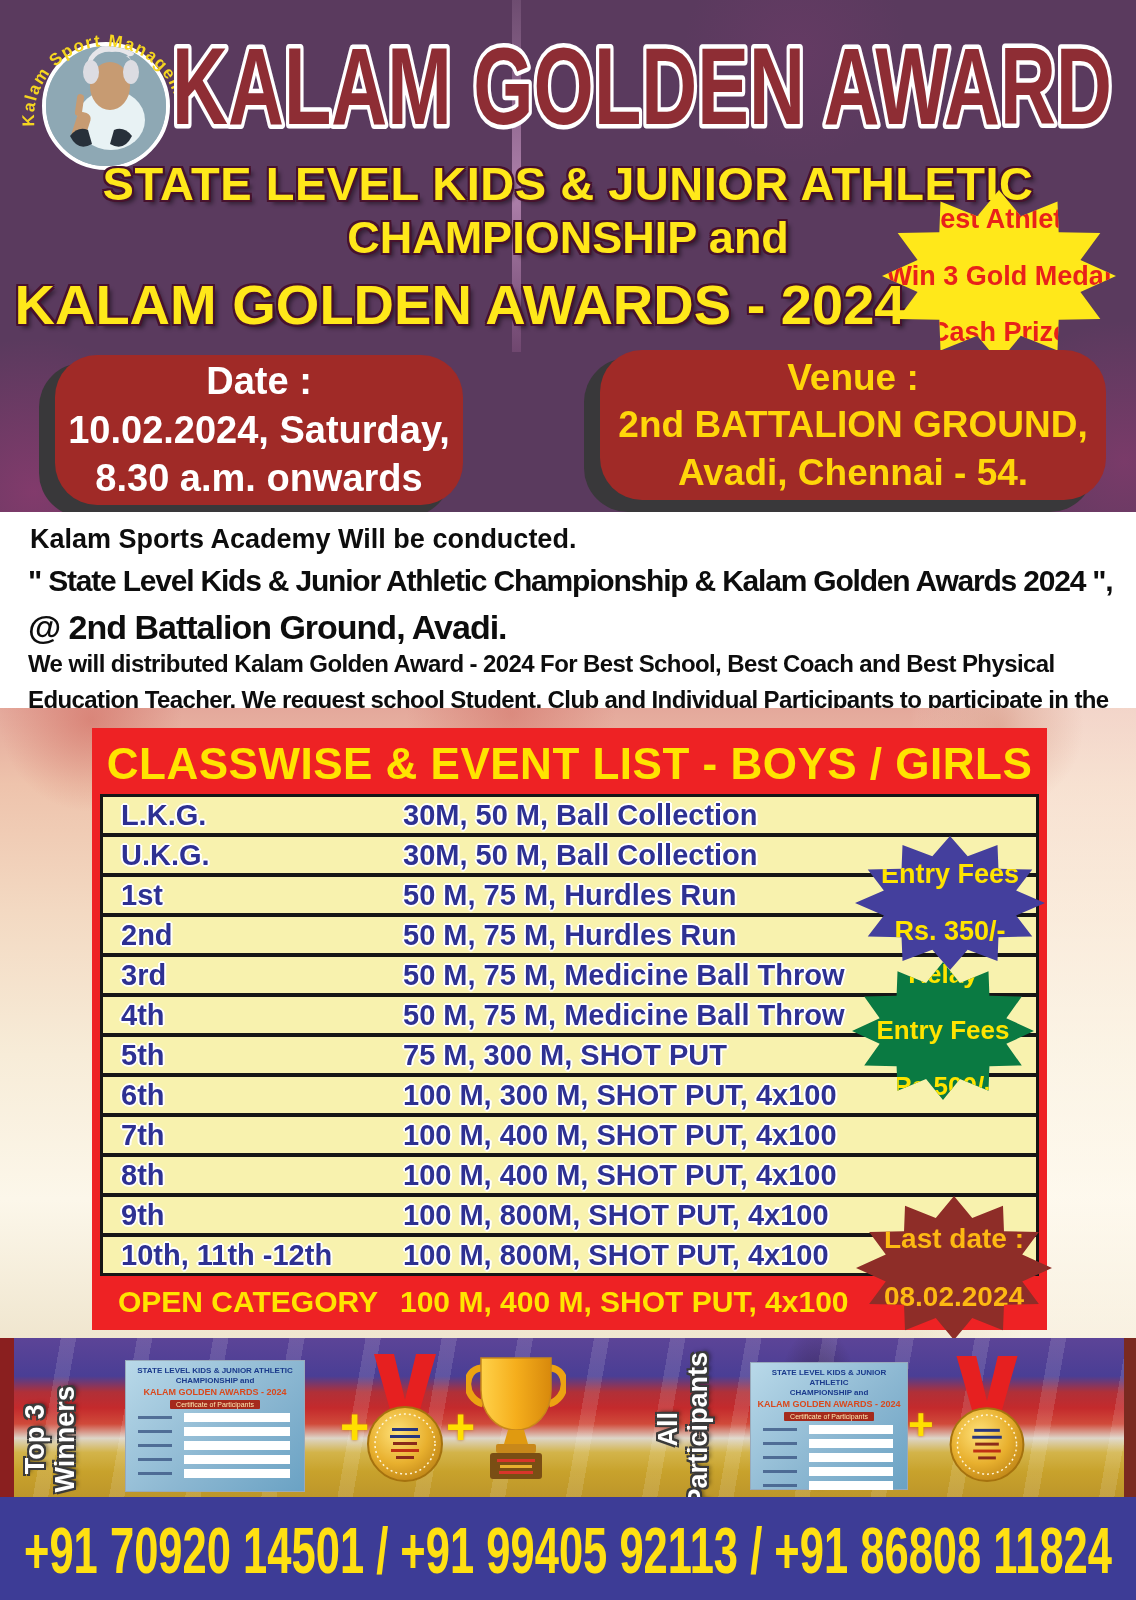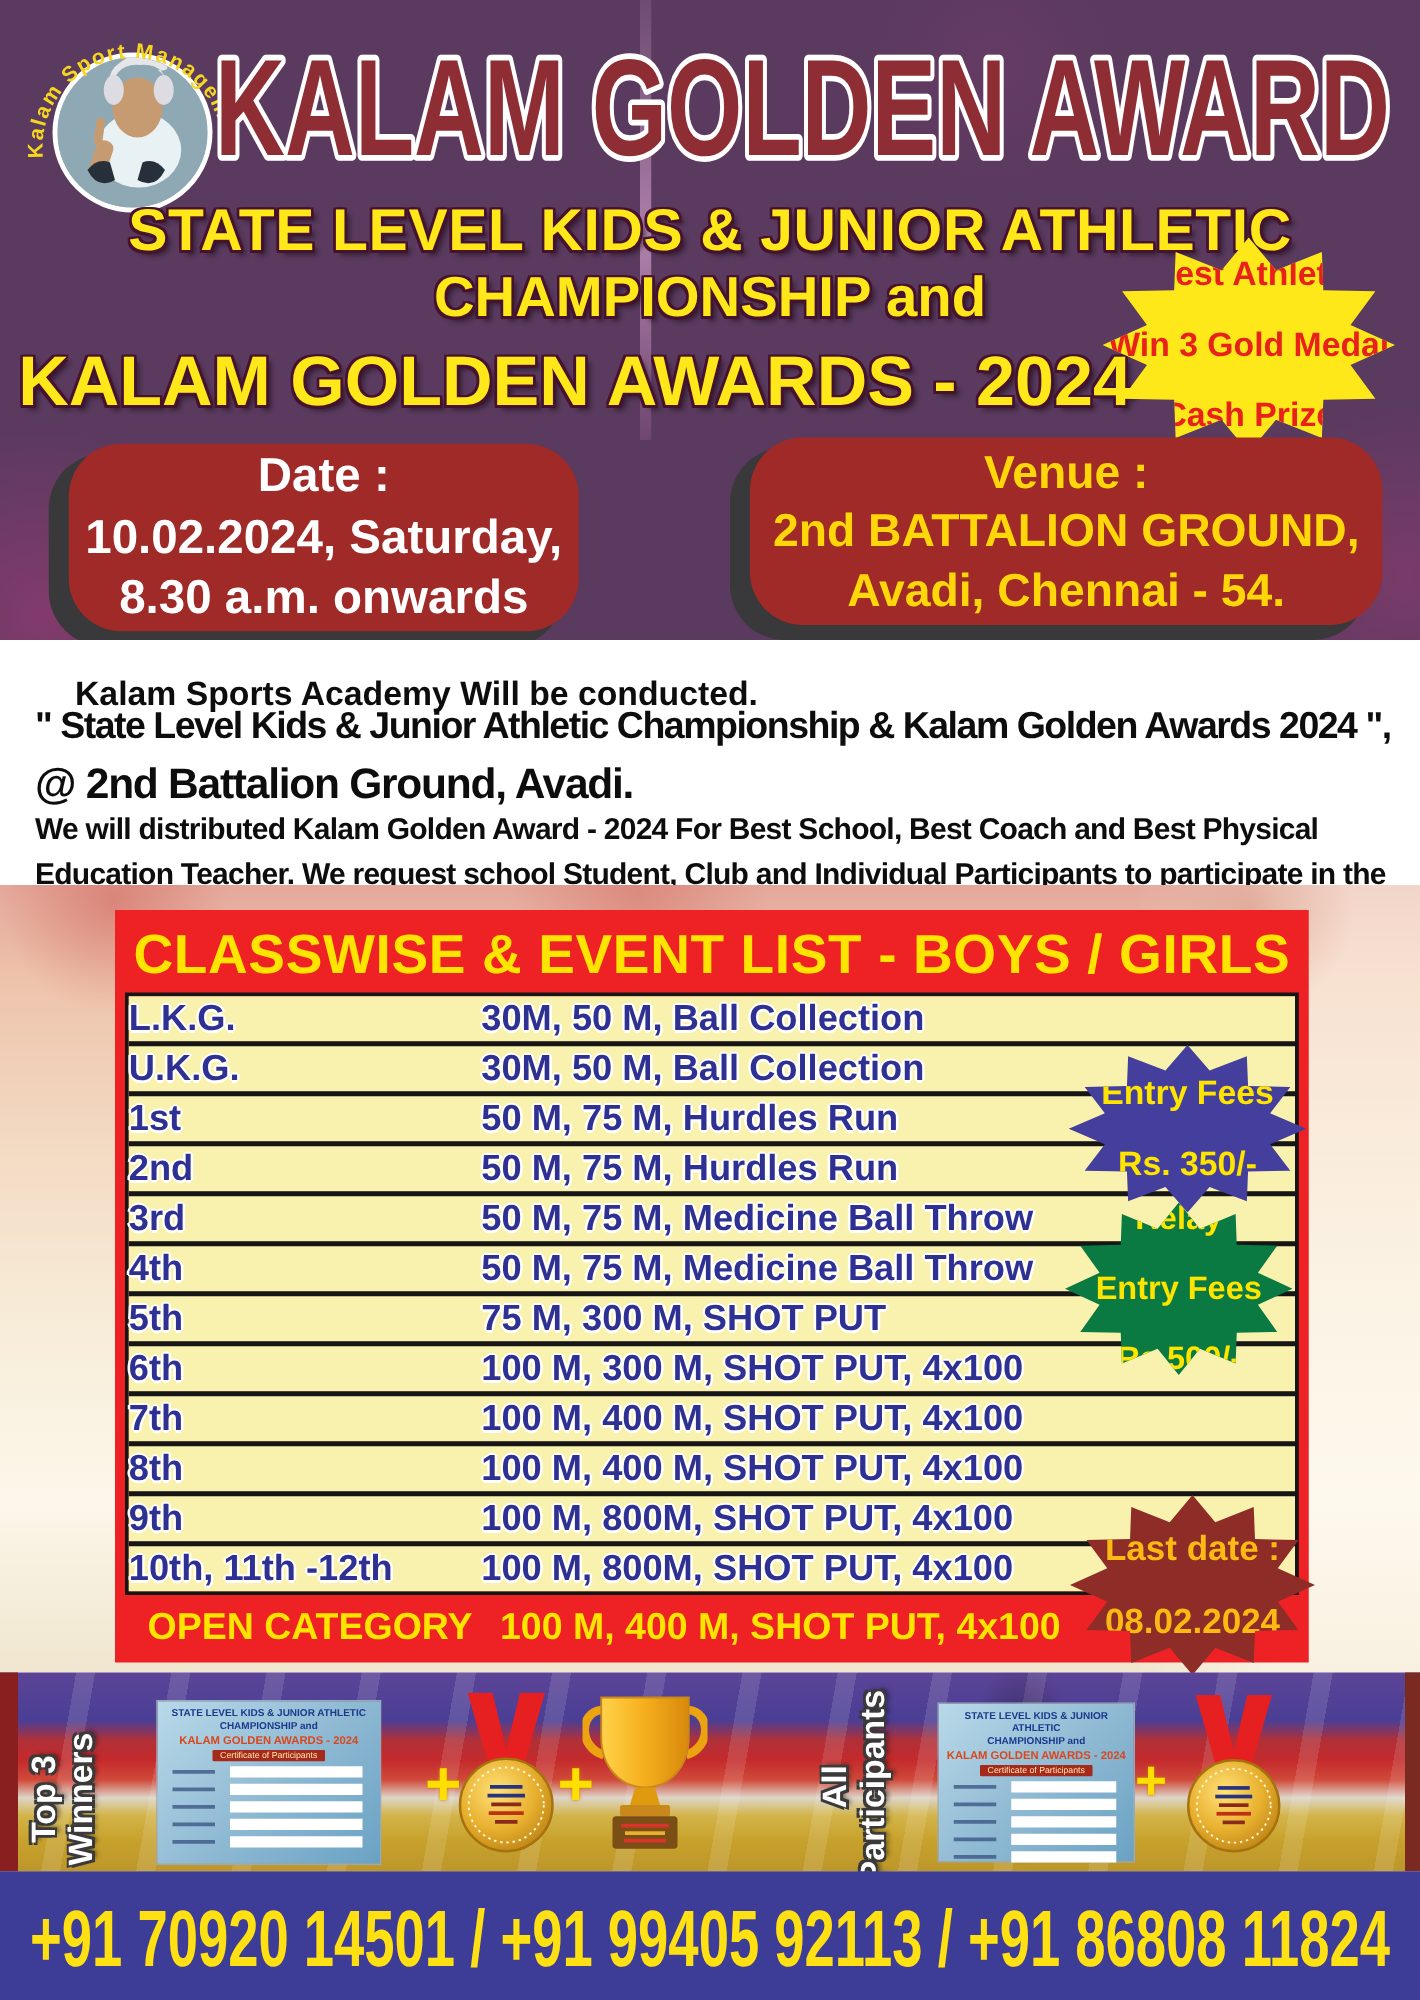--- a/index.html
+++ b/index.html
@@ -36,42 +36,42 @@
 
   
   .info-box{position:absolute;height:150px;background:#a02a27;border-radius:42px;
     box-shadow:-14px 10px 0 2px #39383a;display:flex;flex-direction:column;align-items:center;justify-content:center;
     font-weight:bold;line-height:1.28;text-align:center;}
   .box-date{left:55px;top:355px;width:408px;color:#ffffff;font-size:38px;}
   .box-venue{left:600px;top:350px;width:506px;color:#ffd60a;font-size:37px;}
 
   
   .white-band{position:absolute;left:0;top:512px;width:1136px;height:196px;background:#ffffff;color:#0d0d0d;}
-  .bl1{position:absolute;left:30px;top:28px;font-size:27px;font-weight:bold;margin-left:30px;}
+  .bl1{position:absolute;left:30px;top:12px;font-size:27px;font-weight:bold;}
   .bl2{position:absolute;left:28px;top:52px;width:1085px;font-size:30px;font-weight:600;letter-spacing:-1.2px;white-space:nowrap;}
   .bl3{position:absolute;left:28px;top:96px;font-size:34px;font-weight:bold;letter-spacing:-1px;}
   .bl4{position:absolute;left:28px;top:134px;width:1082px;font-size:24px;font-weight:600;letter-spacing:-.6px;line-height:1.5;}
 
   
   .photo-band{position:absolute;left:0;top:708px;width:1136px;height:630px;
     background:
       radial-gradient(circle 130px at 8% 2%, rgba(205,95,85,.5), transparent 70%),
       radial-gradient(circle 150px at 45% 1%, rgba(205,95,85,.42), transparent 70%),
       radial-gradient(circle 120px at 88% 3%, rgba(200,120,95,.4), transparent 70%),
       linear-gradient(90deg, rgba(0,0,0,0) 80%, rgba(255,250,240,.55) 90%),
       linear-gradient(180deg,#e4a89b 0%,#eec3ac 12%,#f3d9c2 32%,#f7ecd8 55%,#fcf7ea 78%,#f0e6cf 100%);}
 
   .event-table{position:absolute;left:92px;top:728px;width:955px;height:602px;background:#ee2224;
     box-sizing:border-box;padding:6px 8px 8px 8px;}
   .tbl-header{height:60px;display:flex;align-items:center;justify-content:center;
     color:#ffe400;font-size:44px;font-weight:bold;letter-spacing:.5px;}
   .rows-box{border:3px solid #161616;}
   .t-row{height:36px;background:#f8f2ae;display:flex;align-items:center;font-weight:bold;font-size:29px;color:#2e3192;}
   .t-row + .t-row{border-top:4px solid #161616;}
-  .t-class{width:282px;flex:none;}
+  .t-class{width:282px;padding-left:18px;flex:none;}
   .t-events{flex:1;}
   .outline-white{text-shadow:-2px 0 0 #fff,2px 0 0 #fff,0 -2px 0 #fff,0 2px 0 #fff,-1px -1px 0 #fff,1px -1px 0 #fff,-1px 1px 0 #fff,1px 1px 0 #fff;}
   .open-row{height:45px;margin-top:3px;display:flex;align-items:center;background:#ee2224;
     font-weight:bold;font-size:30px;color:#ffe400;}
   .open-row .t-class{padding-left:18px;}
 
   .badge-entry{left:855px;top:836px;width:190px;height:134px;background:#443f9d;color:#ffe400;font-size:27px;}
   .badge-relay{left:852px;top:962px;width:182px;height:138px;background:#0a7a42;color:#ffe400;font-size:26px;}
   .badge-last{left:856px;top:1196px;width:196px;height:144px;background:#8e2d28;color:#fdb913;font-size:28px;}
 

